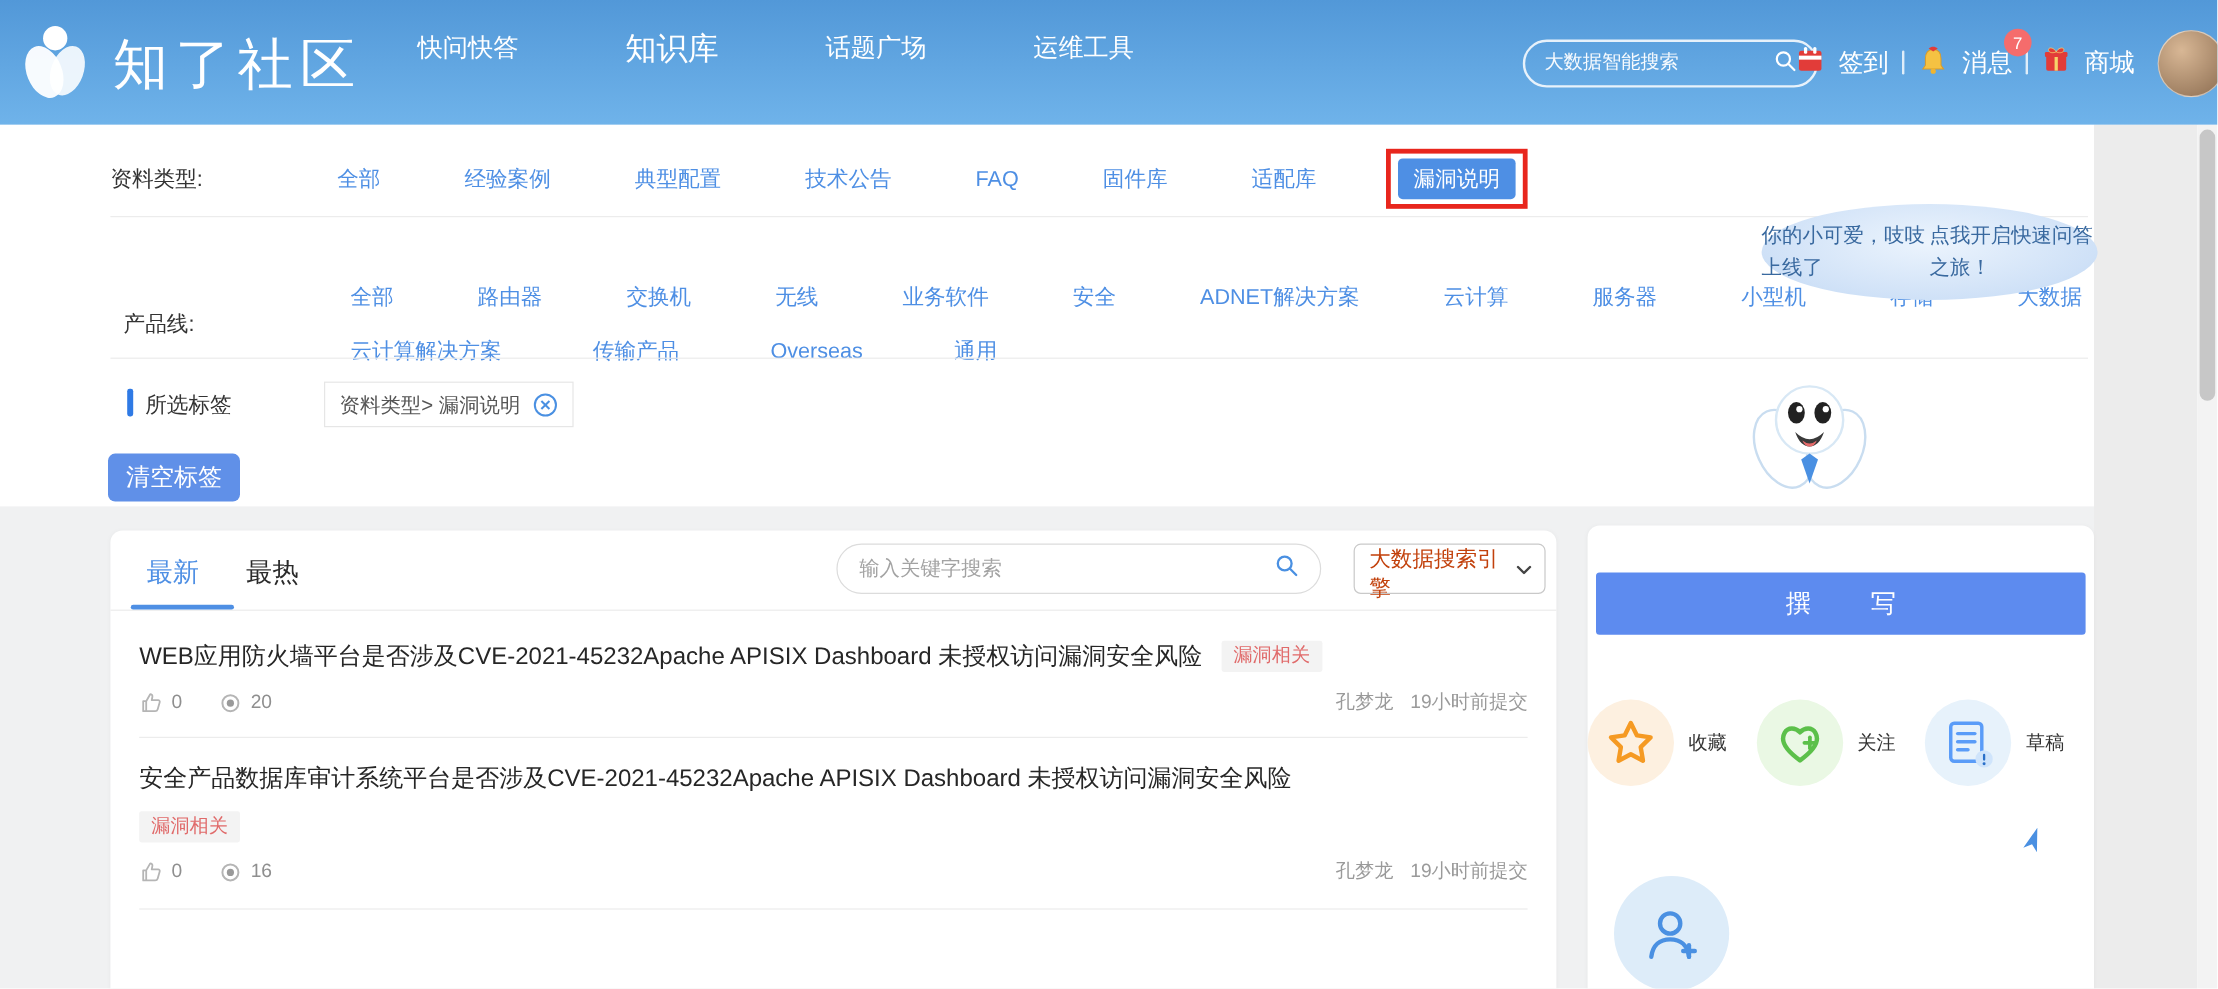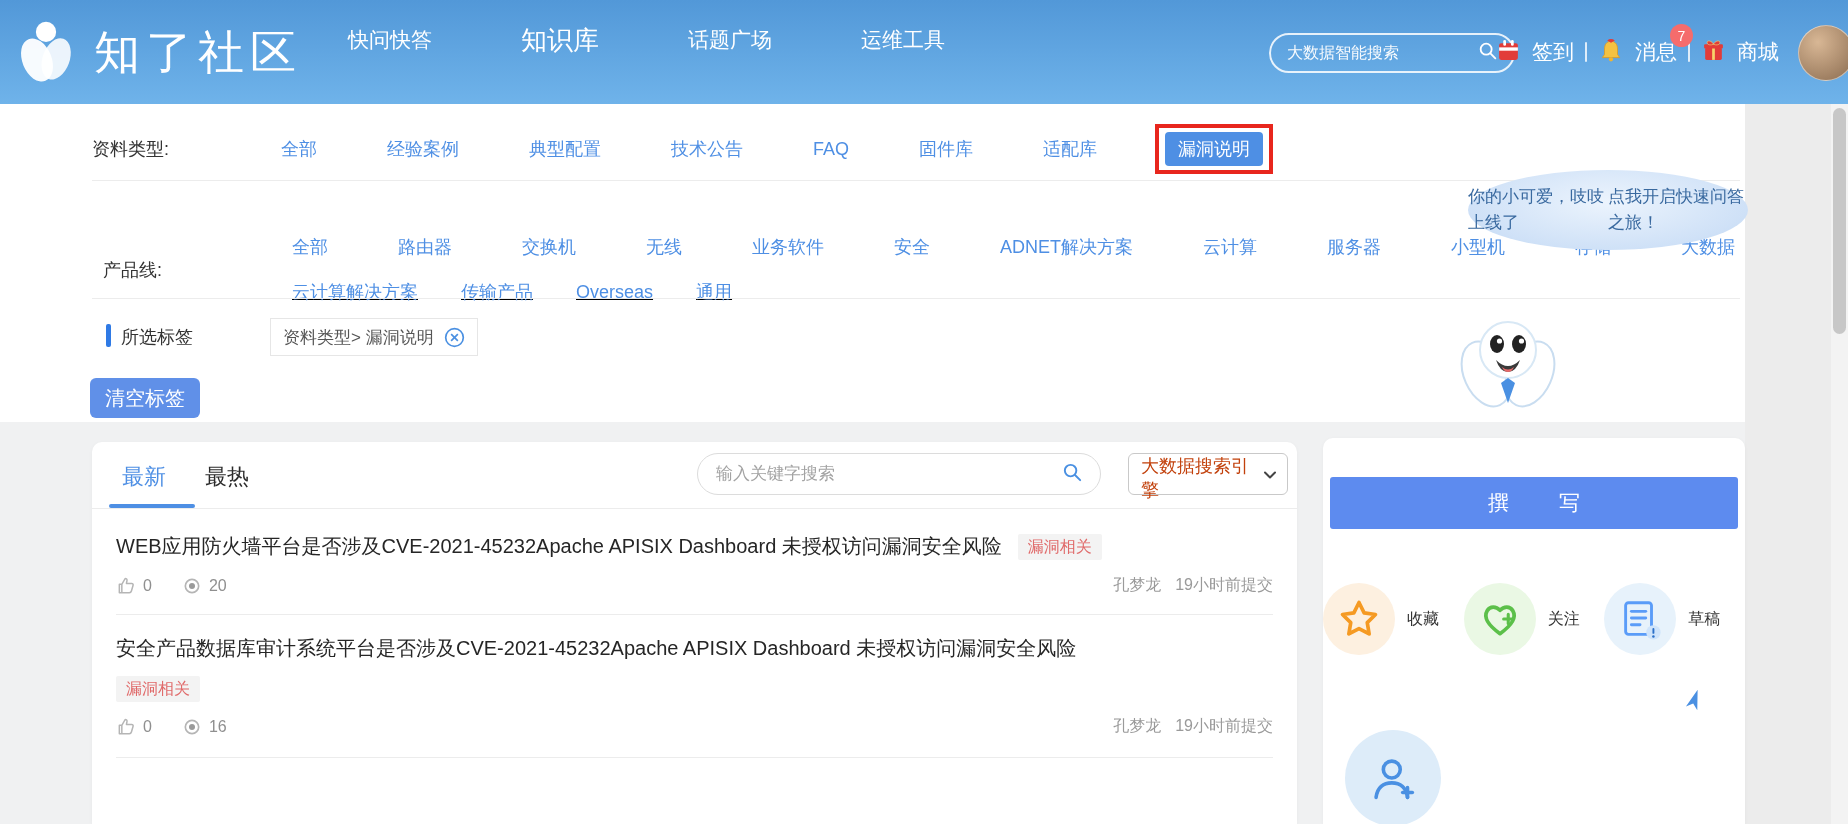--- a/index.html
+++ b/index.html
@@ -207,21 +207,21 @@
         <span class="flink">无线</span>
         <span class="flink">业务软件</span>
         <span class="flink">安全</span>
         <span class="flink">ADNET解决方案</span>
         <span class="flink">云计算</span>
         <span class="flink">服务器</span>
         <span class="flink">小型机</span>
         <span class="flink">存储</span>
         <span class="flink">大数据</span>
       </span>
-      <span class="fopts" style="gap:43px;line-height:28px;text-decoration:underline;">
+      <span class="fopts" style="gap:76px;line-height:28px;">
         <span class="flink">云计算解决方案</span>
         <span class="flink">传输产品</span>
         <span class="flink">Overseas</span>
         <span class="flink">通用</span>
       </span>
     </span>
   </div>
 
   <div class="hr" style="top:298px;"></div>
 

